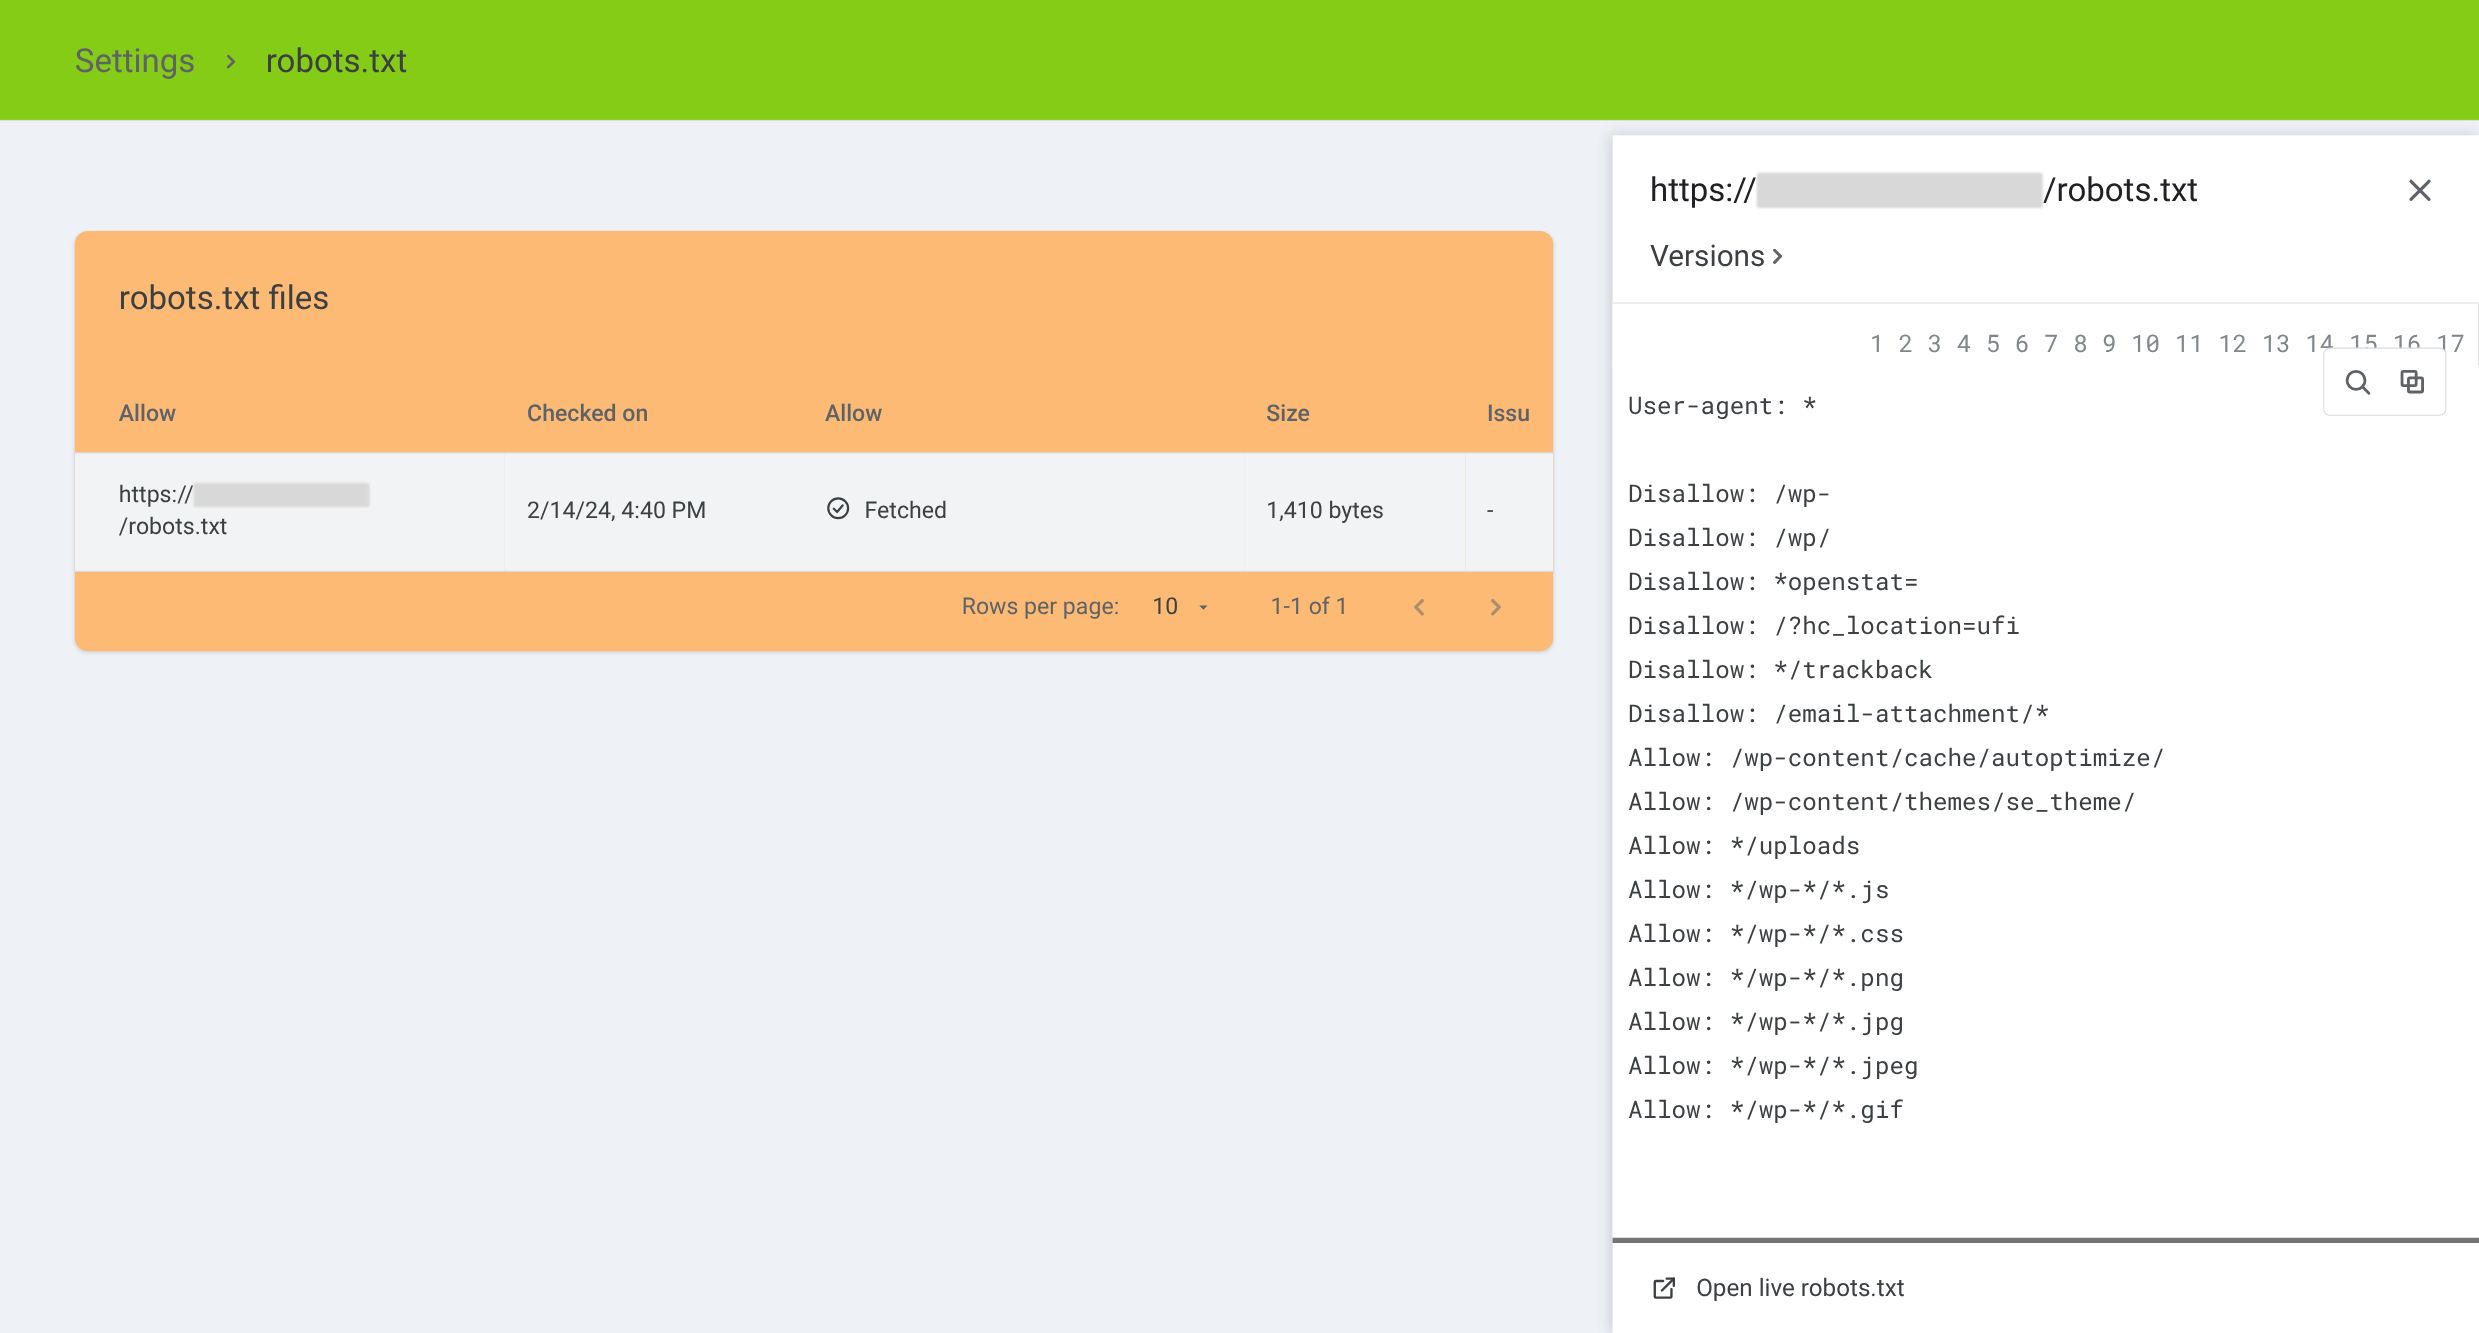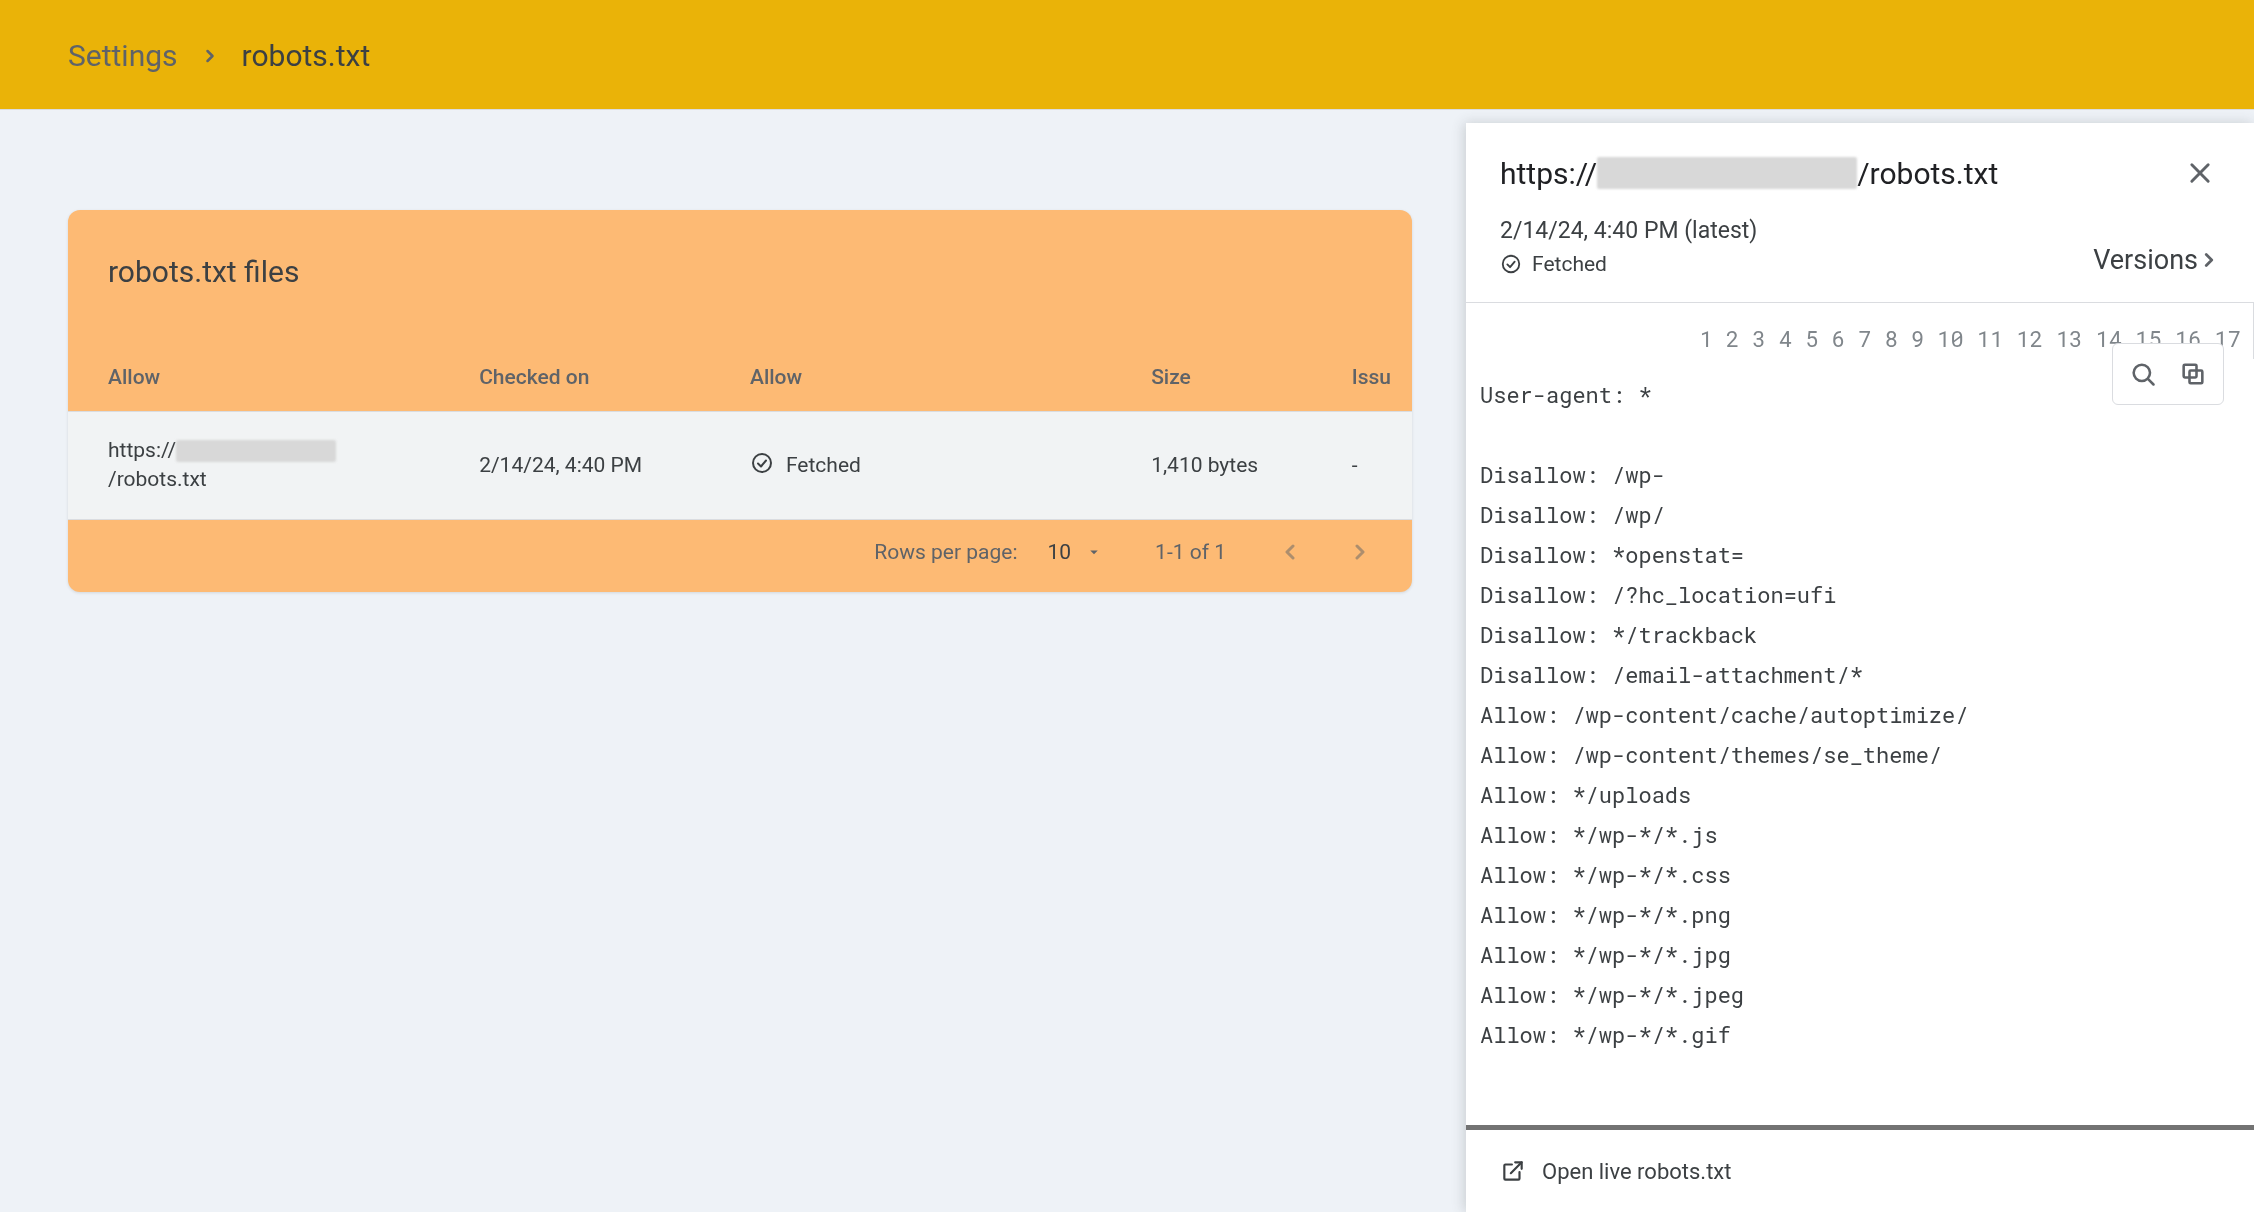--- a/index.html
+++ b/index.html
@@ -13,21 +13,21 @@
     position: relative;
     font-size: 20px;
   }
   .breadcrumb {
     display: flex;
     align-items: center;
     padding: 38px 68px 36px 68px;
     font-size: 30px;
     color: #5f6368;
     border-bottom: 1px solid #dadce0;
-    background: #eab308;
+    background: #84cc16;
     margin: 0 0 0 0;
   }
   .breadcrumb .sep {
     margin: 0 22px;
     display: flex; align-items: center;
   }
   .breadcrumb .crumb-current { color: #3c4043; }
   .content {
     padding: 100px 68px 0 68px;
   }
@@ -269,30 +269,20 @@
         <span>/robots.txt</span>
     </div>
     <div class="sp-close">
       <svg width="28" height="28" viewBox="0 0 24 24" fill="none" stroke="#5f6368" stroke-width="2.5" stroke-linecap="round">
           <line x1="5" y1="5" x2="19" y2="19"></line>
           <line x1="19" y1="5" x2="5" y2="19"></line>
         </svg>
     </div>
   </div>
   <div class="sp-meta">
-    <div class="sp-meta-left">
-      <div class="sp-meta-time">2/14/24, 4:40 PM (latest)</div>
-      <div class="sp-meta-status">
-        <svg width="22" height="22" viewBox="0 0 24 24" fill="none" stroke="#3c4043" stroke-width="2">
-            <circle cx="12" cy="12" r="9"></circle>
-            <polyline points="8 12.5 11 15.5 16 9.5" stroke-linecap="round" stroke-linejoin="round"></polyline>
-          </svg>
-        <span>Fetched</span>
-      </div>
-    </div>
     <div class="sp-versions">
       <span>Versions</span>
       <svg width="22" height="22" viewBox="0 0 24 24" fill="none" stroke="#5f6368" stroke-width="3" stroke-linecap="round" stroke-linejoin="round">
           <polyline points="9 18 15 12 9 6"></polyline>
         </svg>
     </div>
   </div>
   <div class="sp-code-wrap">
     <div class="sp-code">
       <div class="gutter" id="gutter">1

